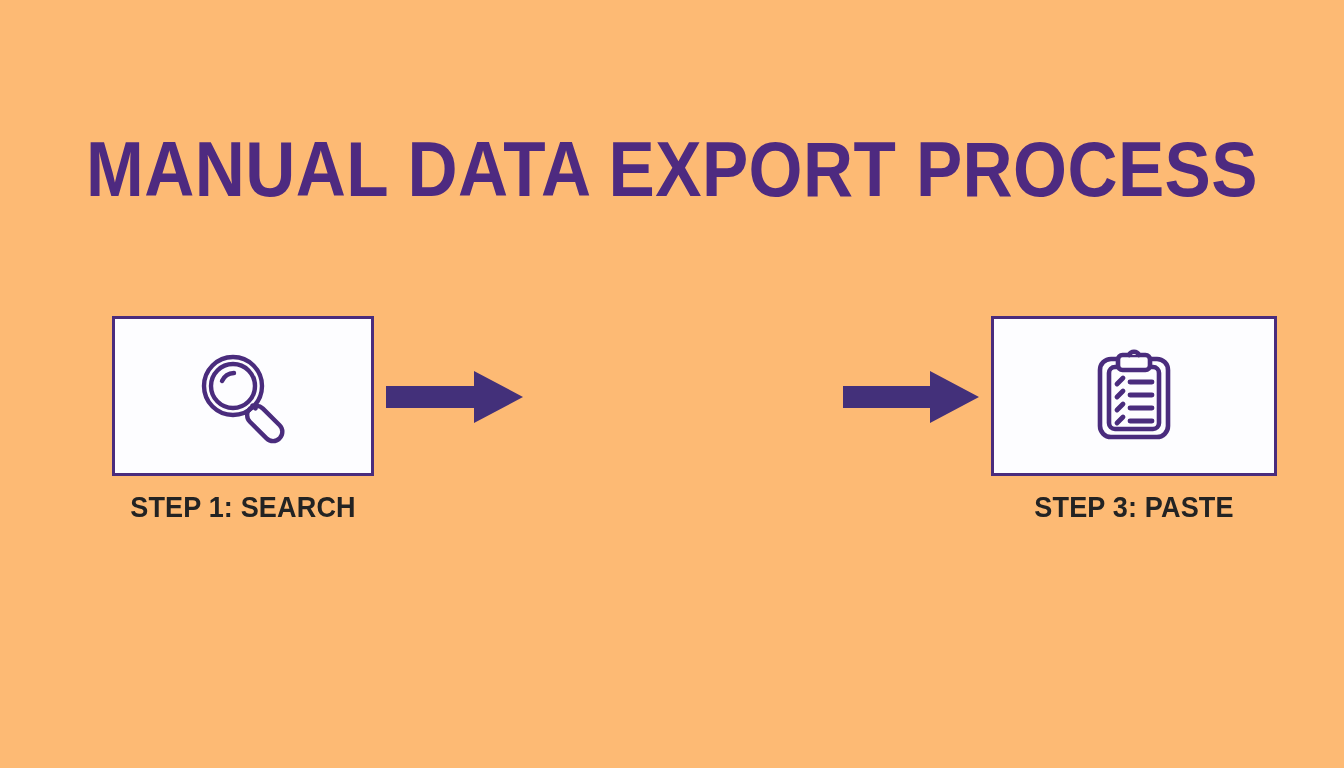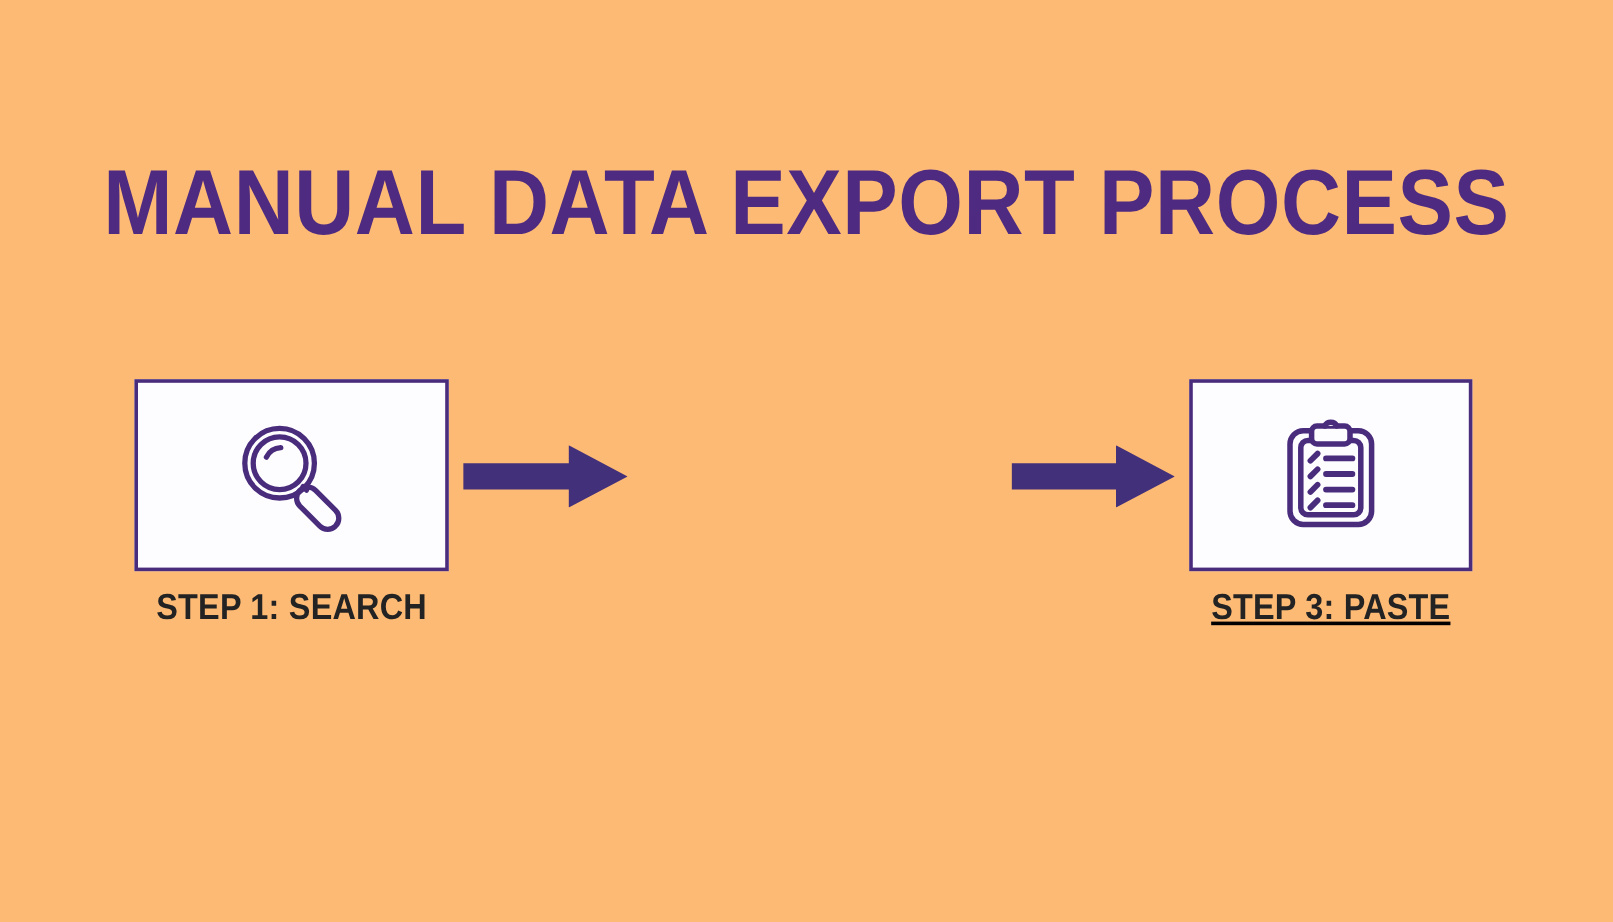--- a/index.html
+++ b/index.html
@@ -63,21 +63,21 @@
     letter-spacing: 0.2px;
     color: #232323;
     transform: scaleX(0.90);
     transform-origin: 50% 0;
     white-space: nowrap;
     user-select: none;
   }
 
   #step-1 { left: 76px;  width: 262px; margin-left: 36px; }
   #step-2 { left: 539px; width: 288px; }
-  #step-3 { left: 991px; width: 236px; text-decoration: underline; }
+  #step-3 { left: 991px; width: 286px; }
 
   
   .arrow {
     position: absolute;
     top: 371px;
   }
   #arrow-1 { left: 386px; width: 137px; height: 52px; }
   #arrow-2 { left: 843px; width: 136px; height: 52px; }
 
   .icon-svg { display: block; }

